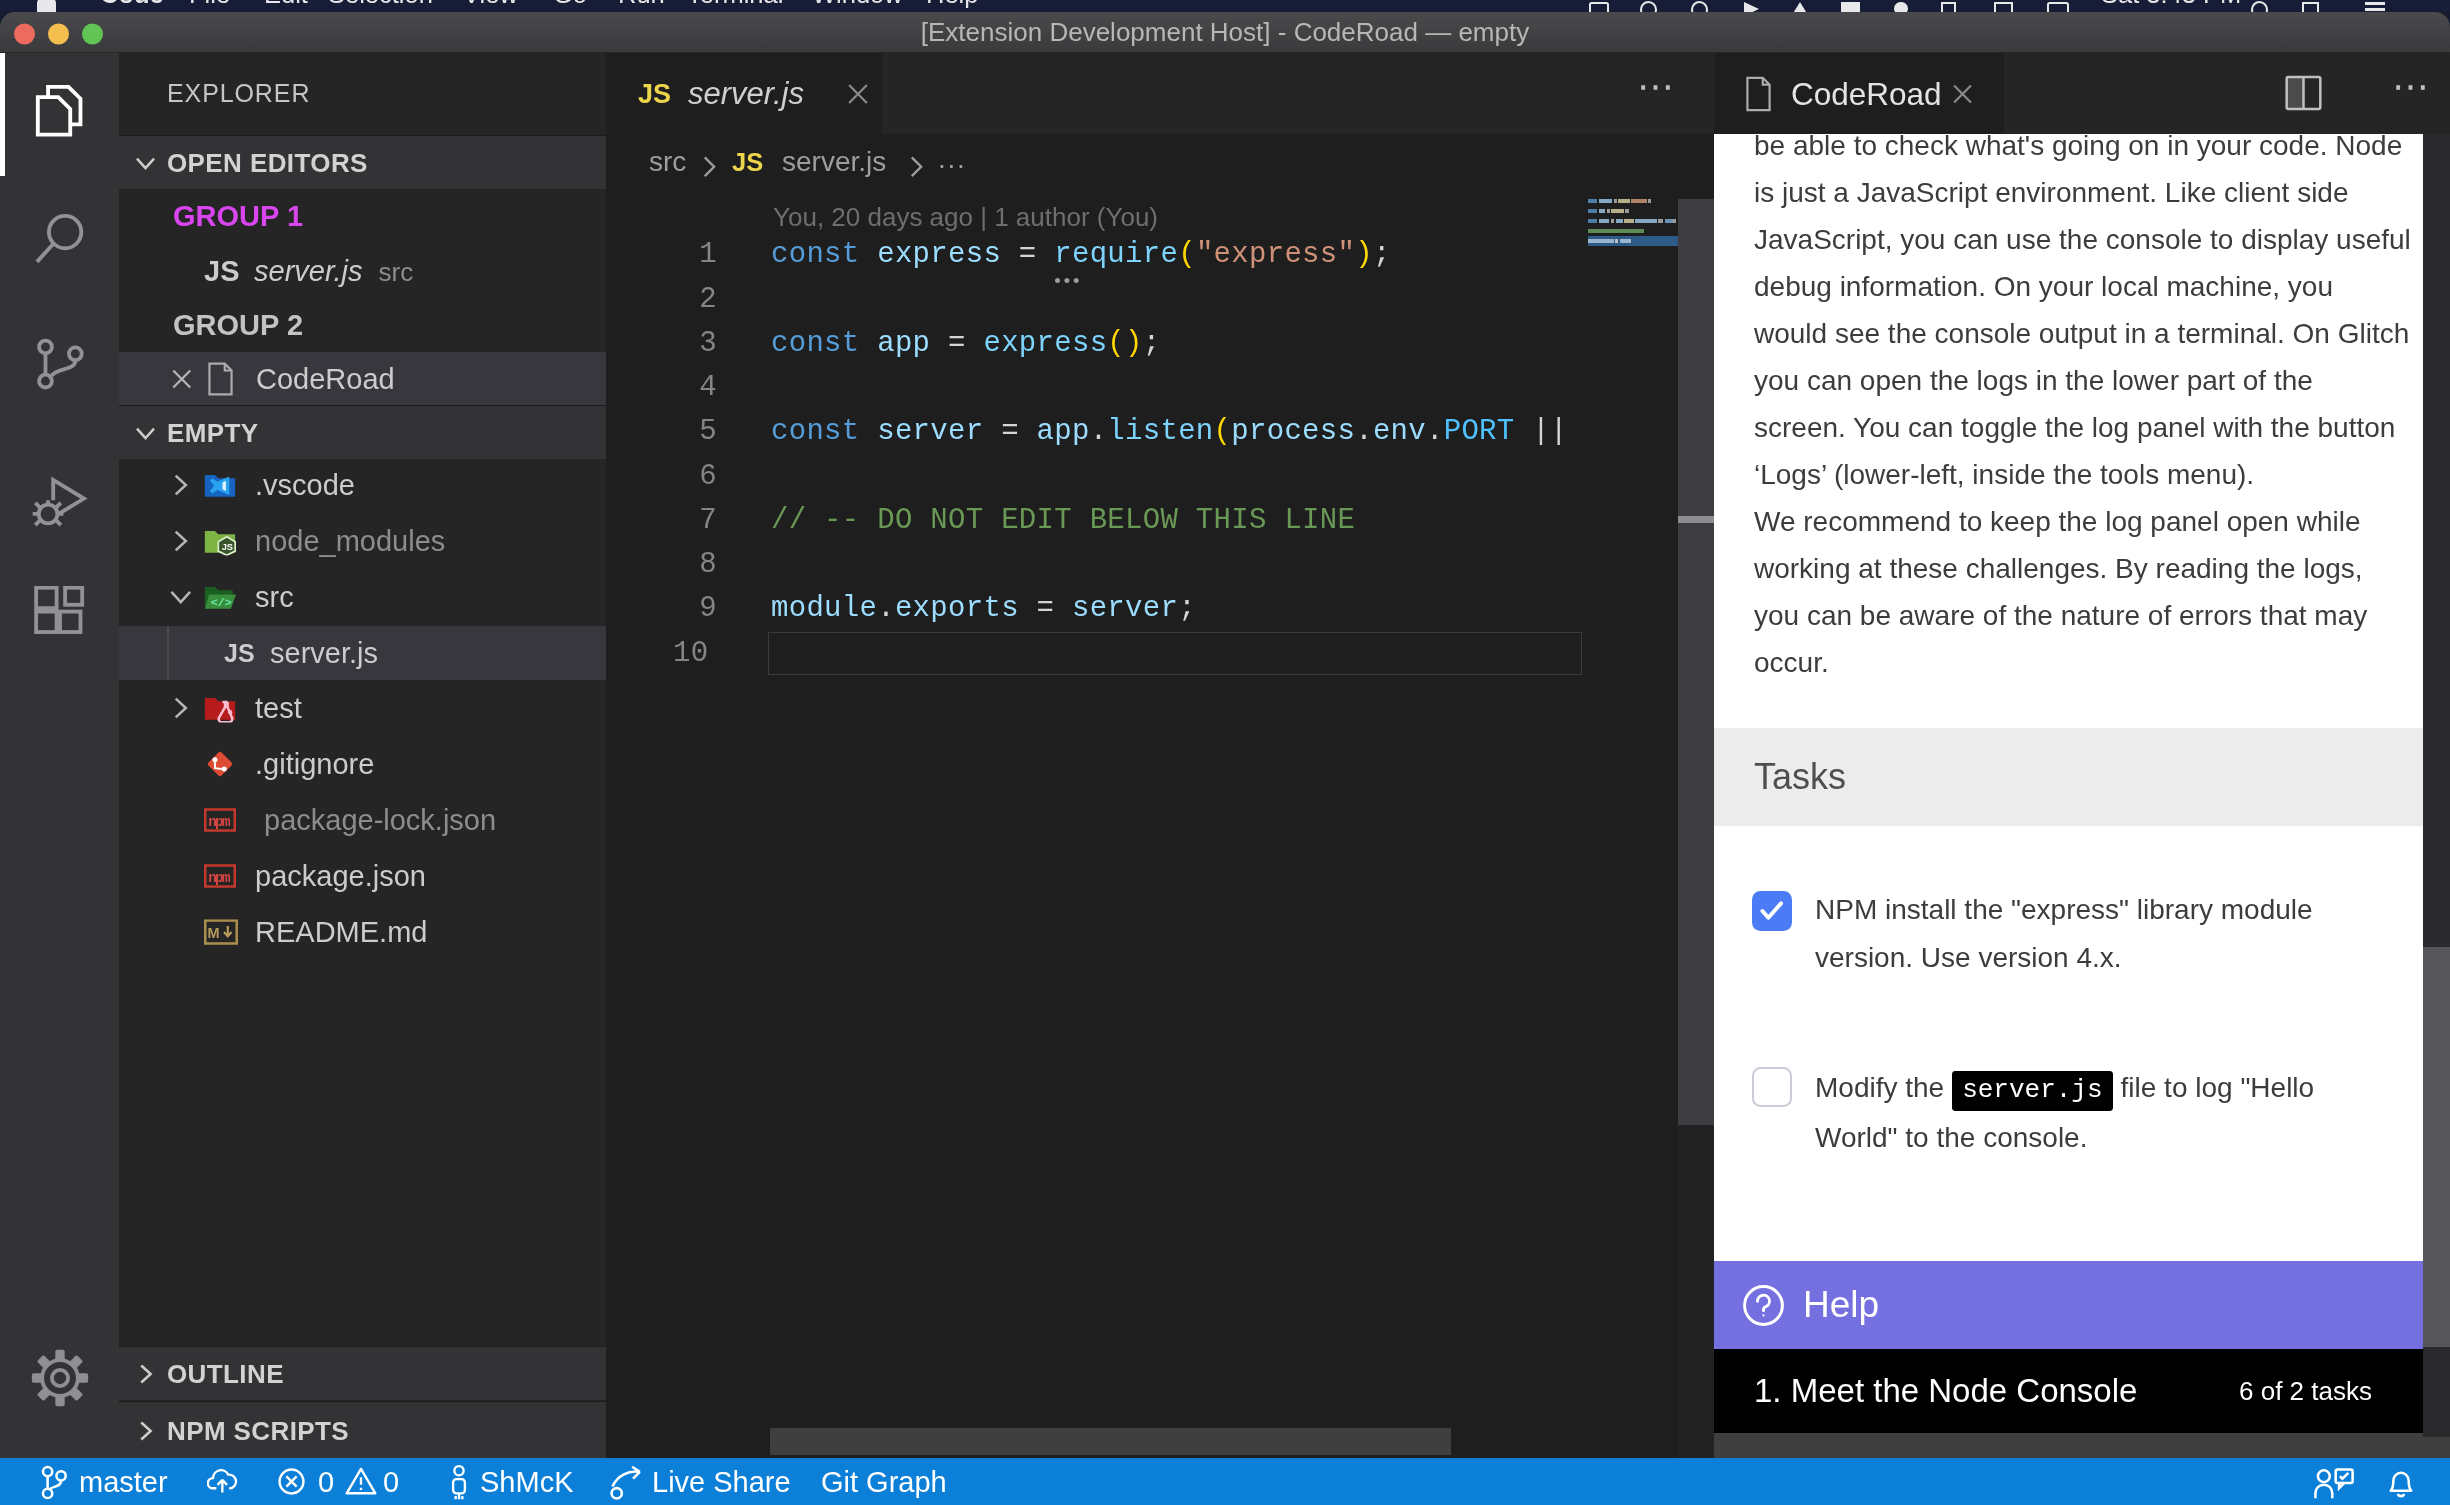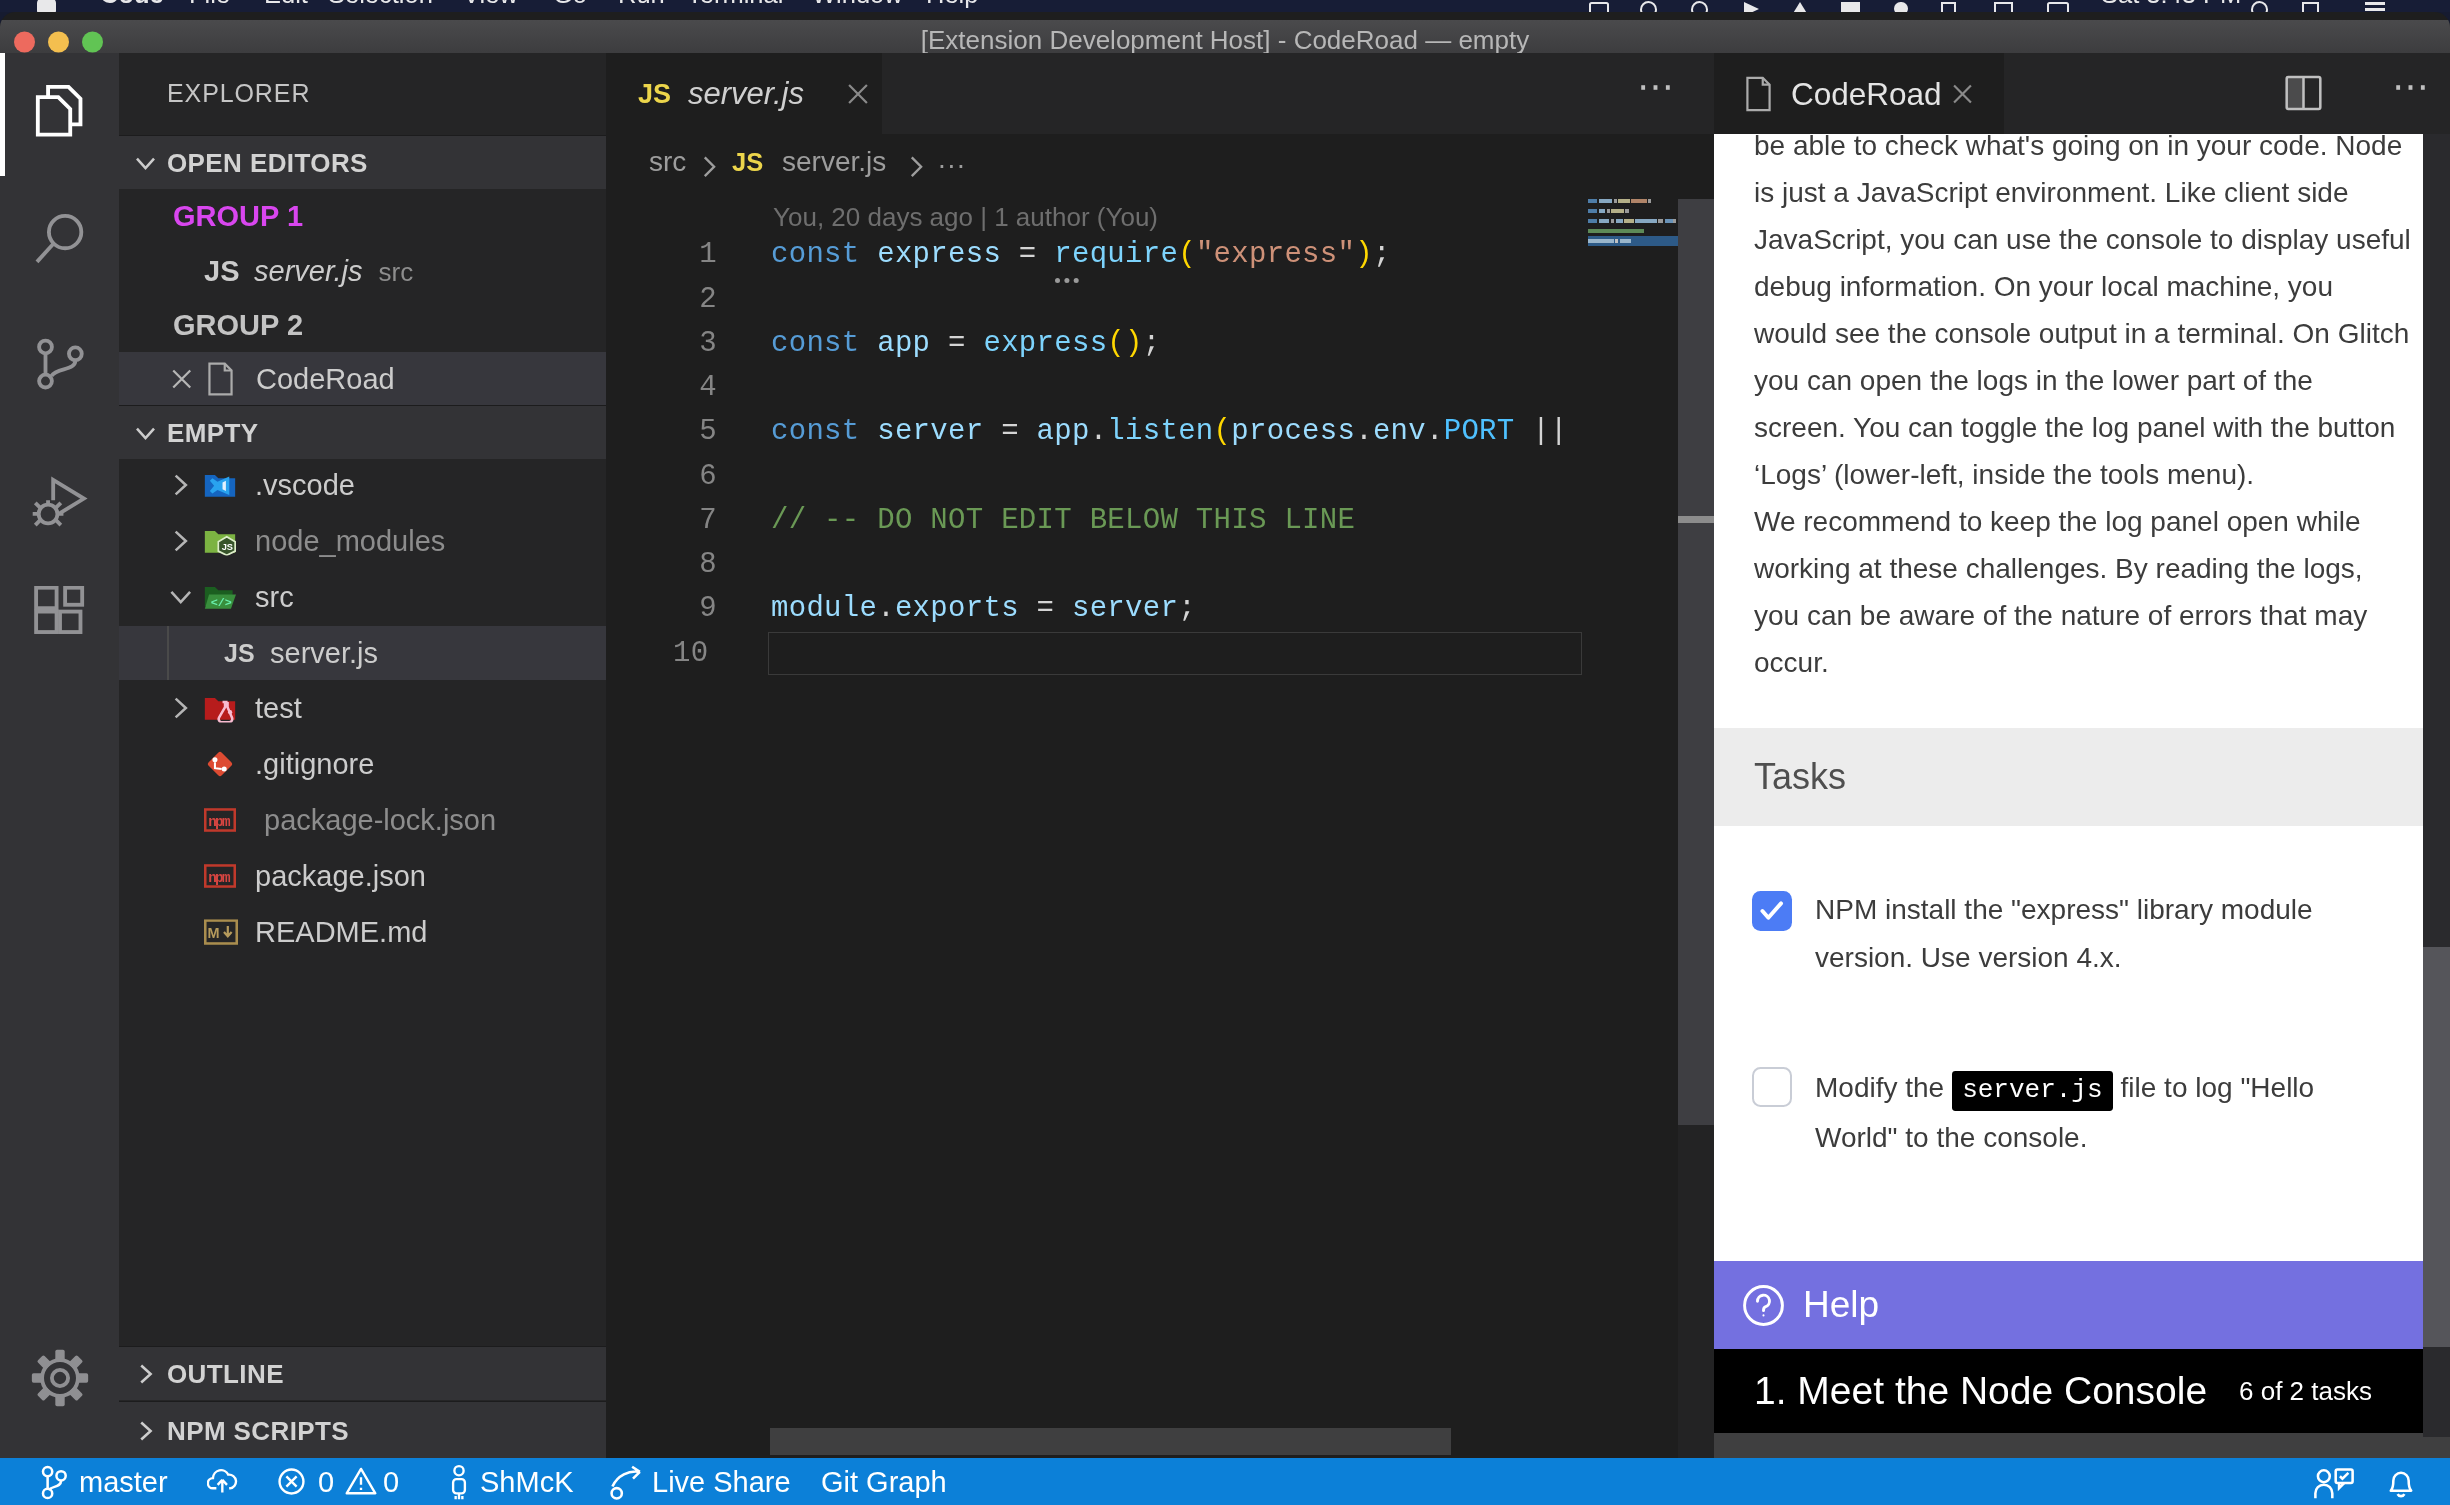--- a/index.html
+++ b/index.html
@@ -5,21 +5,21 @@
   * { margin:0; padding:0; box-sizing:border-box; }
   html,body { width:2450px; height:1506px; overflow:hidden; background:#161b30; }
   body { font-family:"Liberation Sans", sans-serif; position:relative; }
   .abs { position:absolute; }
   
   #menubar { position:absolute; left:0; top:0; width:2450px; height:12px; background:#171d36; overflow:hidden; color:#e8e8ea; }
   #menubar .mi { position:absolute; top:-20.4px; font-size:25.5px; font-weight:400; }
   
   #win { position:absolute; left:0; top:12px; width:2450px; height:1494px; border-radius:15.3px 15.3px 0 0; overflow:hidden; background:#1e1e1e; }
   
-  #titlebar { position:absolute; left:0; top:0; width:2450px; height:41px; background:linear-gradient(#4a4a4c,#3a3a3c); border-bottom:0.9px solid #282828;margin-top:8px; }
+  #titlebar { position:absolute; left:0; top:0; width:2450px; height:41px; background:linear-gradient(#4a4a4c,#3a3a3c); border-bottom:0.9px solid #282828; }
   .tl { position:absolute; top:22px; width:21px; height:21px; border-radius:50%; transform:translateY(-50%); }
   #titletext { position:absolute; top:0; left:0; width:2450px; height:41px; line-height:41px; text-align:center; color:#b7b7b7; font-size:26px; }
   
   #actbar { position:absolute; left:0; top:41px; width:119px; height:1405px; background:#333336; }
   .actic { position:absolute; left:31px; width:58px; height:58px; }
   #actindicator { position:absolute; left:0; top:0px; width:5.1px; height:123px; background:#ffffff; }
   
   #sidebar { position:absolute; left:119px; top:41px; width:487px; height:1405px; background:#252526; color:#cccccc; overflow:hidden; }
   .sechead { position:absolute; left:0; width:487px; height:54px; background:#333336; border-top:0.9px solid #1c1c1d; }
   .sechead .t { position:absolute; left:48px; top:50%; transform:translateY(-50%); font-weight:700; font-size:26px; color:#d2d2d2; letter-spacing:0.4px;}
@@ -383,21 +383,21 @@
       </div>
       <div id="purple">
         <svg class="abs" style="left:28px;top:23px;width:43px;height:43px;" viewBox="0 0 50 50" fill="none" stroke="#ffffff" stroke-width="3.4">
           <circle cx="25" cy="25" r="22"></circle>
           <path d="M18 20 a7 7 0 1 1 9 6.7 c-2 0.8 -2 2.3 -2 4.3" stroke-linecap="round"></path>
           <circle cx="25" cy="36.5" r="1.2" fill="#ffffff" stroke="none"></circle>
         </svg>
         <div class="abs" style="left:89px;top:50%;transform:translateY(-50%);font-size:37px;color:#ffffff;">Help</div>
       </div>
       <div id="blackband">
-        <div class="abs" style="left:40px;top:50%;transform:translateY(-50%);font-size:39px;color:#ffffff;text-align:center;">1. Meet the Node Console</div>
+        <div class="abs" style="left:40px;top:50%;transform:translateY(-50%);font-size:33px;color:#ffffff;text-align:center;">1. Meet the Node Console</div>
         <div class="abs" style="left:525px;top:50%;transform:translateY(-50%);font-size:26px;color:#ffffff;">6 of 2 tasks</div>
       </div>
       <div id="panelbottom"></div>
       <div id="wvscroll">
         <div class="abs" style="left:0;top:813px;width:27px;height:400px;background:#55555a;"></div>
       </div>
     </div>
     <div id="statusbar">
       <svg class="abs" style="left:40px;top:6px;width:27px;height:37px;" viewBox="0 0 32 44" fill="none" stroke="#ffffff" stroke-width="3">
         <circle cx="9" cy="9" r="5.5"></circle>

